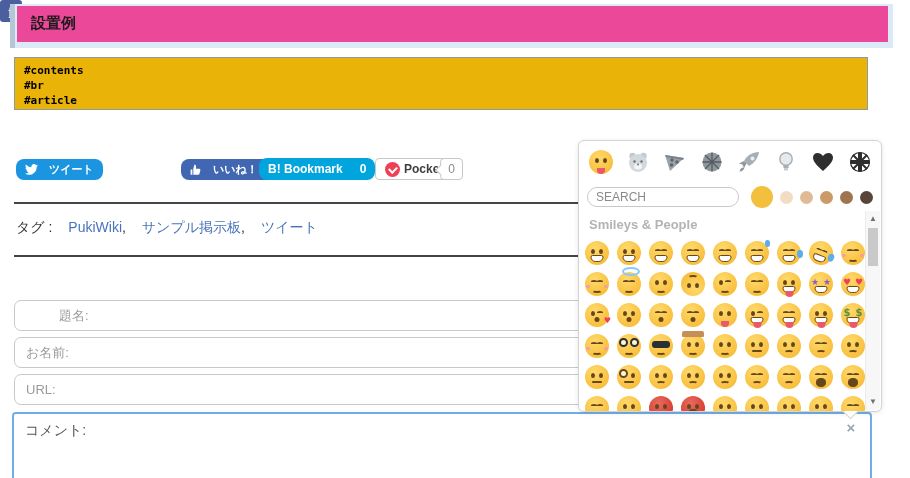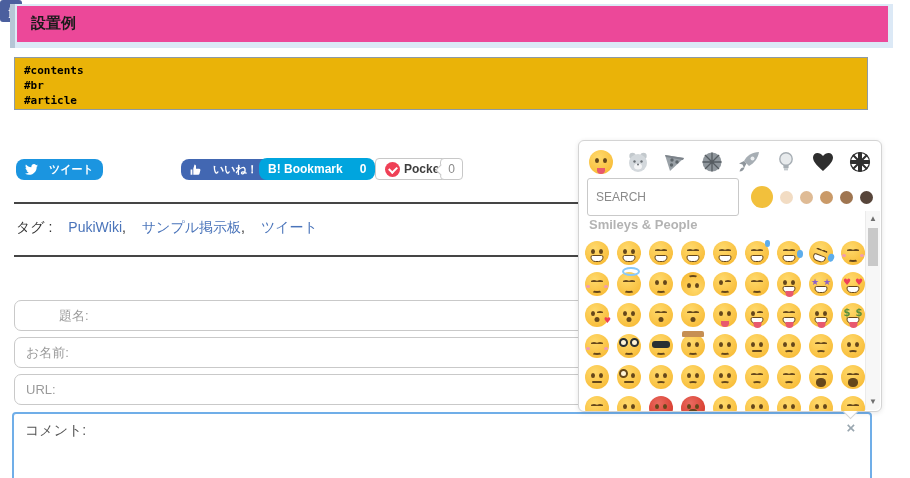--- a/index.html
+++ b/index.html
@@ -62,21 +62,21 @@
 
   
   .picker { position:absolute; left:578px; top:140px; width:304px; height:272px; background:#fff;
             border:1px solid #d4d4d4; border-radius:6px; box-shadow:0 1px 5px rgba(0,0,0,.10); z-index:5; }
   .caret { position:absolute; left:266px; bottom:-6px; width:11px; height:11px; background:#fff;
            border-right:1px solid #d4d4d4; border-bottom:1px solid #d4d4d4; transform:rotate(45deg); }
   .tabs { position:absolute; left:0; top:0; right:0; height:42px; display:flex; align-items:center;
           gap:13px; padding:0 10px; }
   .tab { width:24px; height:24px; cursor:pointer; }
   .searchrow { position:absolute; left:8px; top:44px; right:8px; height:24px; display:flex; align-items:center; }
-  .search { width:152px; height:38px; border:1px solid #c9c9c9; border-radius:3px; padding:0 8px;
+  .search { width:152px; height:20px; border:1px solid #c9c9c9; border-radius:12px; padding:0 8px;
             font-size:12px; color:#555; }
   .search::placeholder { color:#8a8a8a; opacity:1; }
   .tones { margin-left:auto; display:flex; align-items:center; gap:7px; }
   .tone { width:13px; height:13px; border-radius:50%; cursor:pointer; display:inline-block; }
   .tone-active { width:22px; height:22px; }
   .scrollarea { position:absolute; left:0; top:70px; right:0; bottom:0; overflow:hidden;font-weight:bold; }
   .cat-label { position:absolute; left:10px; top:6px; font-size:13px; color:#b3b3b3; }
   .grid { position:absolute; left:2px; top:26px; display:grid; grid-template-columns:repeat(9,32px);
           grid-auto-rows:31px; justify-items:center; align-items:center; }
   

